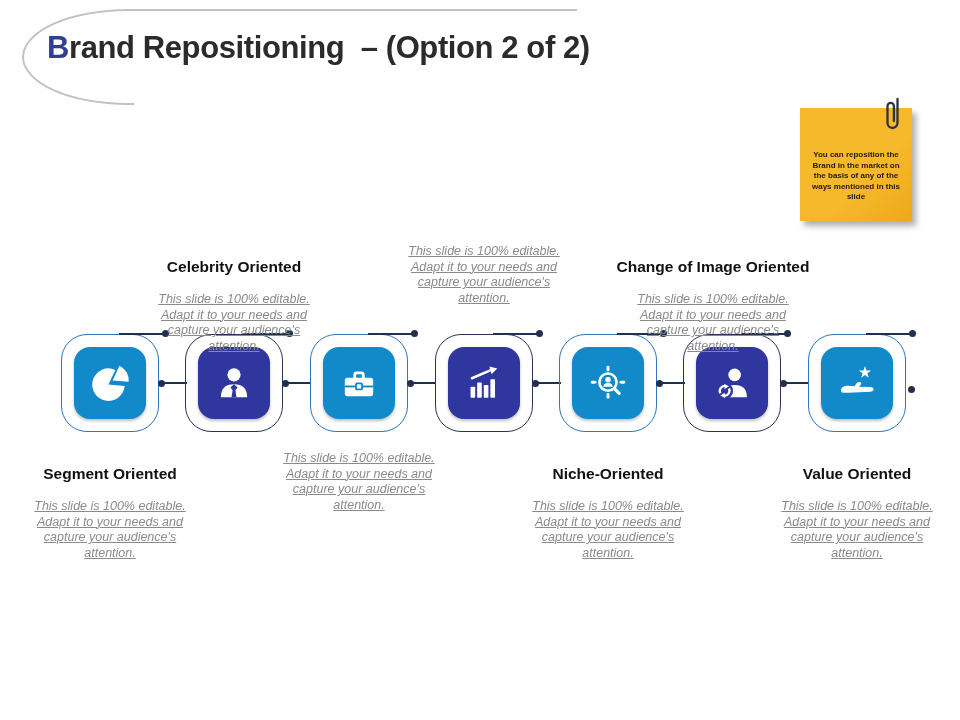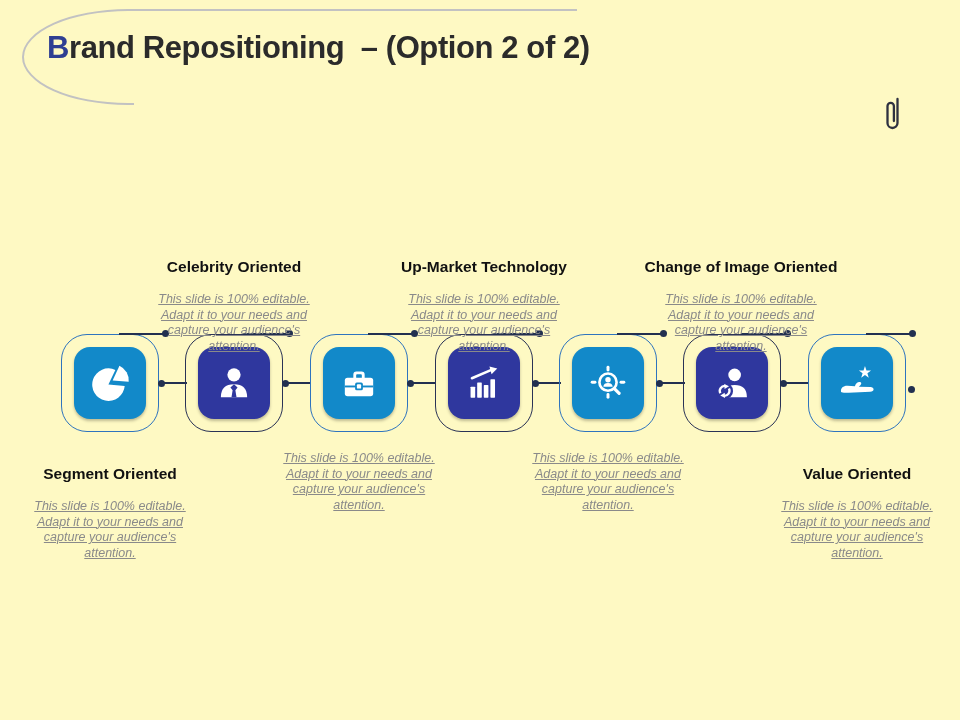--- a/index.html
+++ b/index.html
@@ -1,17 +1,17 @@
 <!DOCTYPE html>
 <html><head>
 <meta charset="utf-8">
 <style>
   html,body{margin:0;padding:0;background:#e8e8e8;}
   .slide{
-    position:relative;width:960px;height:720px;background:#fef9c3;
+    position:relative;width:960px;height:720px;background:#ffffff;
     font-family:"Liberation Sans",sans-serif;overflow:hidden;margin:0 auto;
   }
   
   .arc-wrap{position:absolute;left:22px;top:9px;width:112px;height:97px;overflow:hidden;}
   .arc{width:212px;height:96px;border:2px solid #c2c2c2;border-radius:50%;box-sizing:border-box;}
   .top-line{position:absolute;left:127px;top:9px;width:450px;height:2px;background:#c2c2c2;}
   h1.title{
     position:absolute;left:47px;top:30px;margin:0;font-size:31px;font-weight:700;
     color:#2b2b2b;letter-spacing:-0.4px;white-space:pre;
   }
@@ -57,20 +57,23 @@
 <body>
 
 <div class="slide">
 
   <div class="arc-wrap">
       <div class="arc"></div>
     </div>
   <div class="top-line"></div>
   <h1 class="title"><span class="accent">B</span><span>rand Repositioning  – (Option 2 of 2)</span></h1>
 
+  <div class="sticky">
+    <p>You can reposition the Brand in the market on the basis of any of the ways mentioned in this slide</p>
+  </div>
   <div class="paperclip">
     <svg width="22" height="44" viewBox="0 0 22 44">
       <path fill="none" stroke="#2e3140" stroke-width="2.3" stroke-linecap="round" d="M15.5 4 V28 a5 5 0 0 1 -10 0 V11 a3.2 3.2 0 0 1 6.4 0 V26"></path>
     </svg>
   </div>
 
   <div class="chain">
 
     <div class="step light" style="left:61px">
       <div class="outline"></div>
@@ -187,36 +190,36 @@
         </svg>
       </div>
     </div>
   </div>
 
   <div class="label top" style="left:119px">
     <h3>Celebrity Oriented</h3>
     <p>This slide is 100% editable. Adapt it to your needs and capture your audience's attention.</p>
   </div>
   <div class="label top" style="left:369px">
-    <h3>Up-Market Technology</h3>
-    <p>This slide is 100% editable. Adapt it to your needs and capture your audience's attention.</p>
-  </div>
-  <div class="label top" style="left:626px">
+    <p>This slide is 100% editable. Adapt it to your needs and capture your audience's attention.</p>
+  </div>
+  <div class="label top" style="left:598px">
     <h3>Change of Image Oriented</h3>
     <p>This slide is 100% editable. Adapt it to your needs and capture your audience's attention.</p>
   </div>
 
   <div class="label bottom" style="left:-5px">
     <h3>Segment Oriented</h3>
     <p>This slide is 100% editable. Adapt it to your needs and capture your audience's attention.</p>
   </div>
   <div class="label bottom" style="left:244px">
     <p>This slide is 100% editable. Adapt it to your needs and capture your audience's attention.</p>
   </div>
   <div class="label bottom" style="left:493px">
+    <h3>Niche-Oriented</h3>
     <p>This slide is 100% editable. Adapt it to your needs and capture your audience's attention.</p>
   </div>
   <div class="label bottom" style="left:742px">
     <h3>Value Oriented</h3>
     <p>This slide is 100% editable. Adapt it to your needs and capture your audience's attention.</p>
   </div>
 
 </div>
 
 </body></html>

